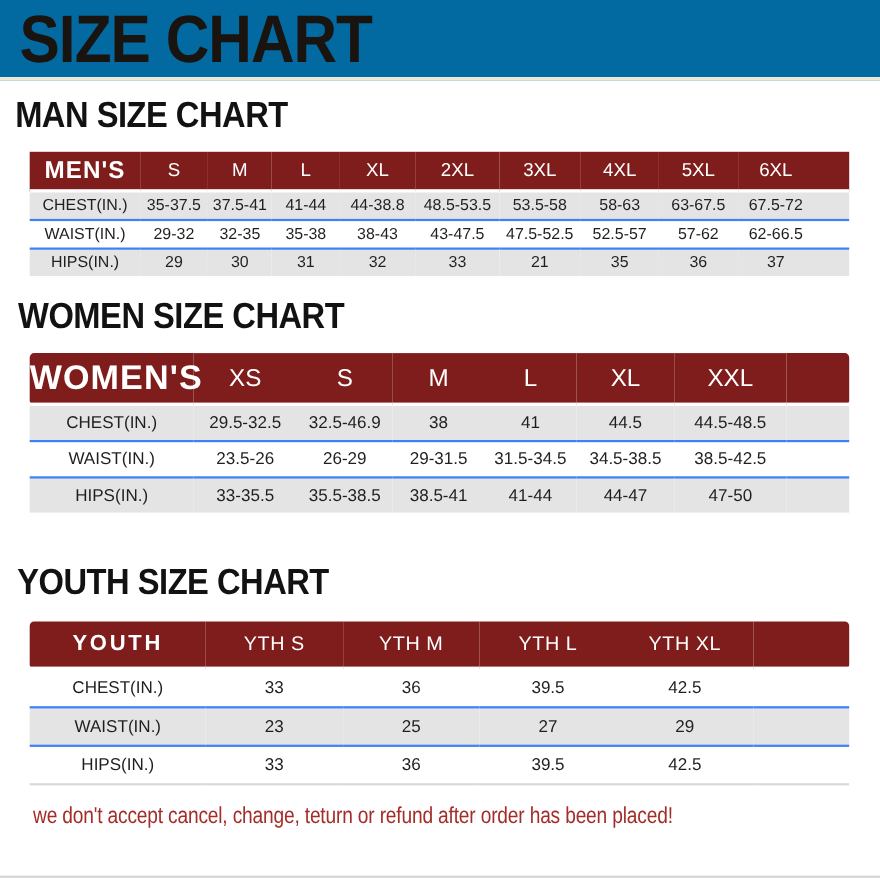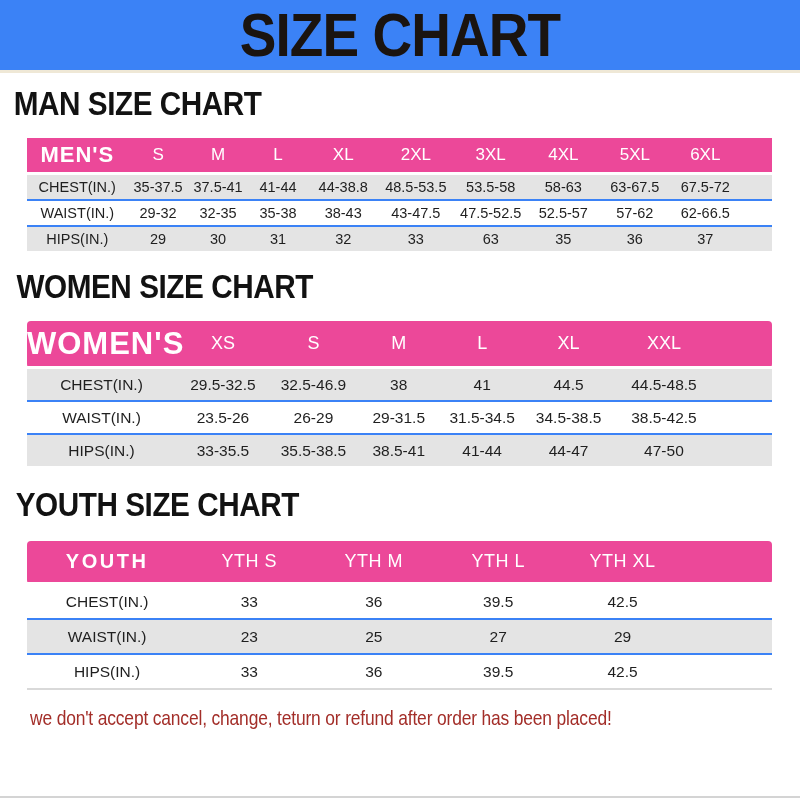--- a/index.html
+++ b/index.html
@@ -2,55 +2,55 @@
 <html><head>
 <meta charset="utf-8">
 <style>
   html,body{margin:0;padding:0}
   body{
     width:800px;height:800px;position:relative;overflow:hidden;
     background:#ffffff;font-family:"Liberation Sans",sans-serif;
   }
   
   .banner{
-    height:70px;background:#3b82f6;border-bottom:3px solid #EFE8D6;
-    display:flex;align-items:center;justify-content:center;
+    height:70px;background:#0369a1;border-bottom:3px solid #EFE8D6;
+    display:flex;align-items:center;
   }
   .banner-title{
     display:inline-block;font-size:61px;font-weight:700;color:#1A1410;
     transform:scaleX(0.9);letter-spacing:-1px;line-height:1;white-space:nowrap;
   }
   
   .section-title{text-align:left;margin:0;line-height:38px;height:38px}
   .section-title .t{
     display:inline-block;font-size:33px;font-weight:700;color:#121212;
     transform:scaleX(0.9);letter-spacing:-0.5px;white-space:nowrap;
   }
   .men-title{margin-top:12px}
   .women-title{margin-top:17px}
-  .youth-title{margin-top:20px}
+  .youth-title{margin-top:44px}
   
   table.chart{
     width:745px;margin-left:27px;border-collapse:collapse;table-layout:fixed;
   }
   table.men{margin-top:15px}
   table.women{margin-top:15px}
   table.youth{margin-top:17px;border-bottom:2px solid #D9D9D9}
   .chart th{
-    background:#ec4899;color:#ffffff;font-weight:400;padding:0;
+    background:#7f1d1d;color:#ffffff;font-weight:400;padding:0;
     border-bottom:3px solid #ffffff;text-align:center;
   }
   .chart th.group{font-weight:700;letter-spacing:1px}
   .chart td{text-align:center;color:#1F1F1F;padding:0;background:#ffffff}
   .chart tr.shade td{background:#E4E4E4}
   .chart tbody tr{border-top:2px solid #3b82f6}
   .men th{height:34px;font-size:17px}
   .men th.group{font-size:22px}
   .men td{height:24px;font-size:14.5px}
-  .women th{height:45px;font-size:18px}
+  .women th{height:45px;font-size:22px}
   .women th.group{font-size:31px}
   .women td{height:31px;font-size:15.5px}
   .women th:first-child,.youth th:first-child{border-radius:4px 0 0 4px}
   .women th:last-child,.youth th:last-child{border-radius:0 4px 4px 0}
   .youth th{height:41px;font-size:18px;letter-spacing:0.5px}
   .youth th.group{font-size:20px;letter-spacing:2.5px}
   .youth td{height:33px;font-size:15.5px}
   
   .footer-note{margin:14px 0 0 30px}
   .footer-note p{margin:0;height:27px;line-height:27px;color:#A32E29}
@@ -128,21 +128,21 @@
       <td>62-66.5</td>
       <td></td>
     </tr>
     <tr class="shade">
       <td>HIPS(IN.)</td>
       <td>29</td>
       <td>30</td>
       <td>31</td>
       <td>32</td>
       <td>33</td>
-      <td>63</td>
+      <td>21</td>
       <td>35</td>
       <td>36</td>
       <td>37</td>
       <td></td>
     </tr>
   </tbody>
 </table>
 
 <h2 class="section-title women-title"><span class="t">WOMEN SIZE CHART</span></h2>
 

